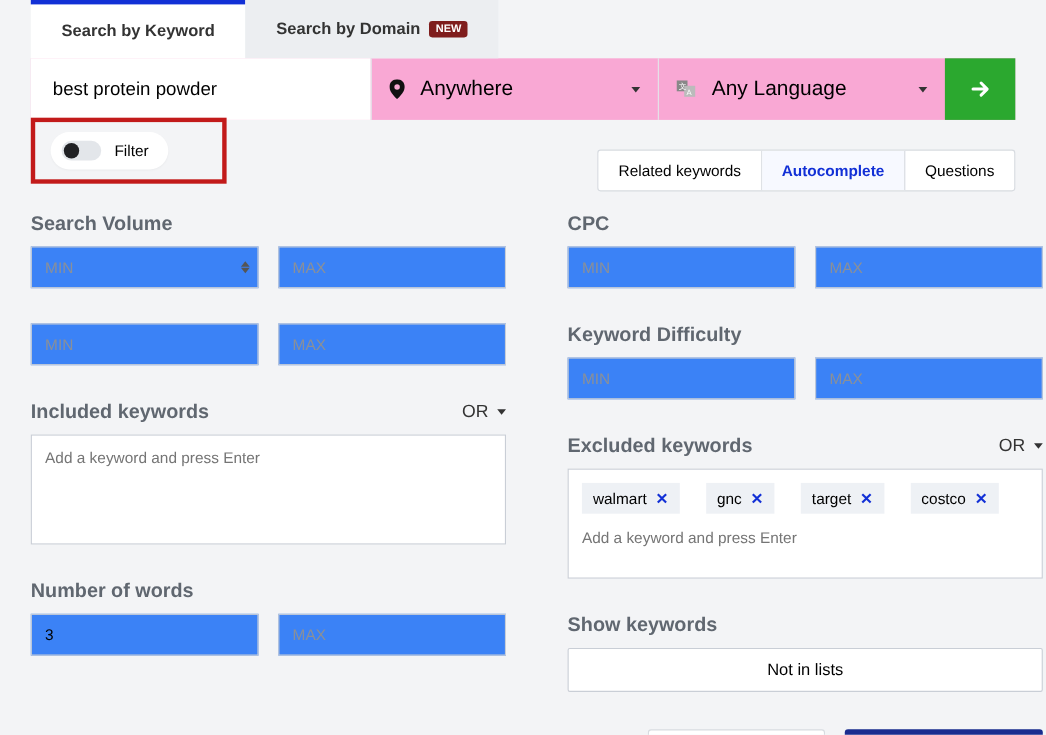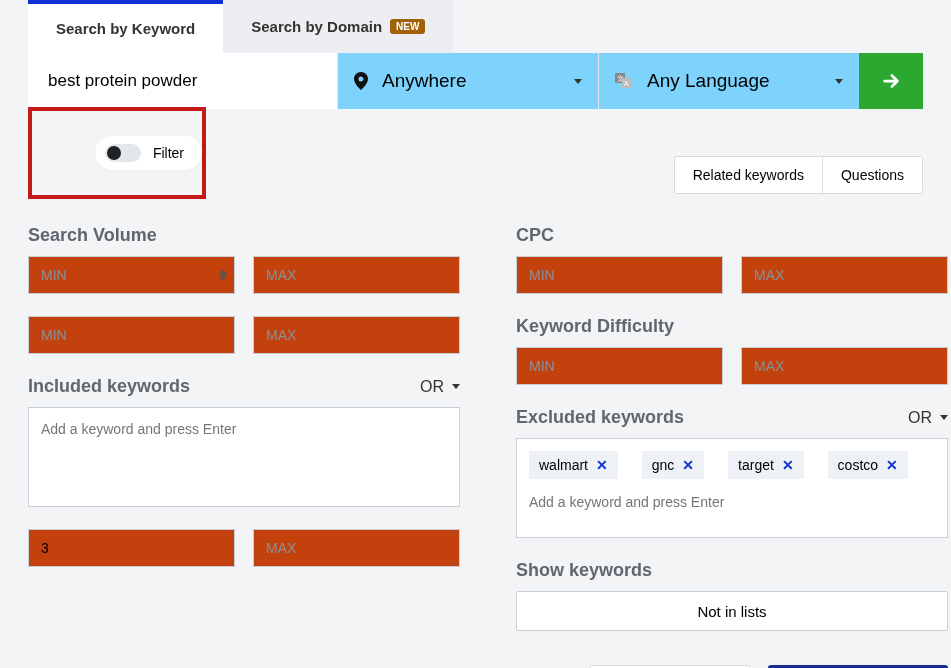--- a/index.html
+++ b/index.html
@@ -2,47 +2,47 @@
 <html><head>
 <meta charset="utf-8">
 <style>
 * { box-sizing: border-box; margin: 0; padding: 0; font-family: Arial, Helvetica, sans-serif; }
 body { background: #f3f4f6; padding: 0; width: 951px; height: 668px; overflow: hidden; }
 .container { padding: 0 28px 28px 28px; }
 
 .tabs-row { display: flex; }
 .tab { padding: 16px 28px; font-size: 15px; font-weight: 600; color: #333; display: flex; align-items: center; gap: 8px; cursor: pointer; background: #eceef1; }
 .tab.active { background: #fff; border-top: 4px solid #1230d6; }
-.badge-new { background: #a16207; color: #fff; font-size: 10px; font-weight: 700; padding: 2px 6px; border-radius: 3px; }
-
-.search-row { display: flex; background: #7dd3fc; }
+.badge-new { background: #7f1d1d; color: #fff; font-size: 10px; font-weight: 700; padding: 2px 6px; border-radius: 3px; }
+
+.search-row { display: flex; background: #f9a8d4; }
 .search-input { flex: 1; border: none; padding: 0 20px; font-size: 17px; outline: none; height: 56px; }
 .divider { width: 1px; background: #e3e6ea; }
 .select-box { display: flex; align-items: center; padding: 0 16px; gap: 14px; height: 56px; cursor: pointer; min-width: 260px; }
 .select-box .label { font-size: 19px; flex: 1; }
 .caret { width: 0; height: 0; border-left: 4px solid transparent; border-right: 4px solid transparent; border-top: 5px solid #333; }
 .search-btn { background: #2ba82f; color: #fff; width: 64px; height: 56px; display: flex; align-items: center; justify-content: center; cursor: pointer; }
 
-.filter-highlight { border: 4px solid #c21a1a; margin-top: -2px; width: 178px; height: 92px; position: relative; z-index: 5; display: flex; align-items: center; padding-left: 14px; justify-content: flex-end; }
+.filter-highlight { border: 4px solid #c21a1a; margin-top: -2px; width: 178px; height: 60px; position: relative; z-index: 5; display: flex; align-items: center; padding-left: 14px; }
 .filter-toggle-wrap { background: #fff; border-radius: 22px; padding: 8px 18px 8px 10px; display: flex; align-items: center; gap: 12px; box-shadow: 0 1px 2px rgba(0,0,0,0.04); }
 .toggle { width: 36px; height: 18px; background: #e3e6ea; border-radius: 10px; position: relative; }
 .toggle-knob { width: 14px; height: 14px; background: #202124; border-radius: 50%; position: absolute; left: 2px; top: 2px; }
 .filter-label { font-size: 14px; }
 
-.mini-tabs { position: absolute; right: 28px; top: 156px; display: flex; border: 1px solid #d7dbe0; background: #fff; border-radius: 3px; overflow: hidden; }
+.mini-tabs { position: absolute; right: 28px; top: 136px; display: flex; border: 1px solid #d7dbe0; background: #fff; border-radius: 3px; overflow: hidden; }
 .mini-tab { padding: 10px 18px; font-size: 14px; cursor: pointer; border-right: 1px solid #d7dbe0; }
 .mini-tab:last-child { border-right: none; }
 .mini-tab.active { color: #1230d6; font-weight: 700; background: #f7f9ff; }
 
 .filters-grid { display: flex; gap: 56px; margin-top: 26px; }
 .col { flex: 1; }
-.field-group { margin-bottom: 22px; }
+.field-group { margin-bottom: 32px; }
 .field-label { font-size: 18px; font-weight: 600; color: #606770; margin-bottom: 10px; display: flex; align-items: center; }
 .minmax-row { display: flex; gap: 18px; }
-.text-input, .num-input { flex: 1; height: 38px; border: 1px solid #c9ced6; padding: 0 12px; font-size: 14px; background: #c2410c; outline: none; }
+.text-input, .num-input { flex: 1; height: 38px; border: 1px solid #c9ced6; padding: 0 12px; font-size: 14px; background: #3b82f6; outline: none; }
 .text-input::placeholder, .num-input::placeholder { color: #8a9099; }
 .num-stepper { position: relative; }
 .stepper-arrows { position: absolute; right: 8px; top: 50%; transform: translateY(-50%); display: flex; flex-direction: column; gap: 1px; }
 .arrow-up, .arrow-down { width: 0; height: 0; border-left: 4px solid transparent; border-right: 4px solid transparent; }
 .arrow-up { border-bottom: 5px solid #555; }
 .arrow-down { border-top: 5px solid #555; }
 
 .label-with-or { justify-content: space-between; }
 .or-badge { font-size: 16px; font-weight: 400; display: flex; align-items: center; gap: 8px; color: #333; cursor: pointer; }
 
@@ -110,20 +110,21 @@
     <div class="filter-toggle-wrap">
       <div class="toggle">
         <div class="toggle-knob"></div>
       </div>
       <span class="filter-label">Filter</span>
     </div>
   </div>
 
   <div class="mini-tabs">
     <div class="mini-tab">Related keywords</div>
+    <div class="mini-tab active">Autocomplete</div>
     <div class="mini-tab">Questions</div>
   </div>
 
   <div class="filters-grid">
     <div class="col">
 
       <div class="field-group">
         <div class="field-label">Search Volume</div>
         <div class="minmax-row">
           <div class="num-stepper" style="flex:1;">
@@ -151,20 +152,21 @@
             <span>OR</span>
             <span class="caret"></span>
           </span>
         </div>
         <div class="tag-input-box">
           <input class="tag-input-placeholder" placeholder="Add a keyword and press Enter" style="">
         </div>
       </div>
 
       <div class="field-group">
+        <div class="field-label">Number of words</div>
         <div class="minmax-row">
           <input class="text-input" value="3" style="">
           <input class="text-input" placeholder="MAX" style="">
         </div>
       </div>
 
     </div>
 
     <div class="col">
 

